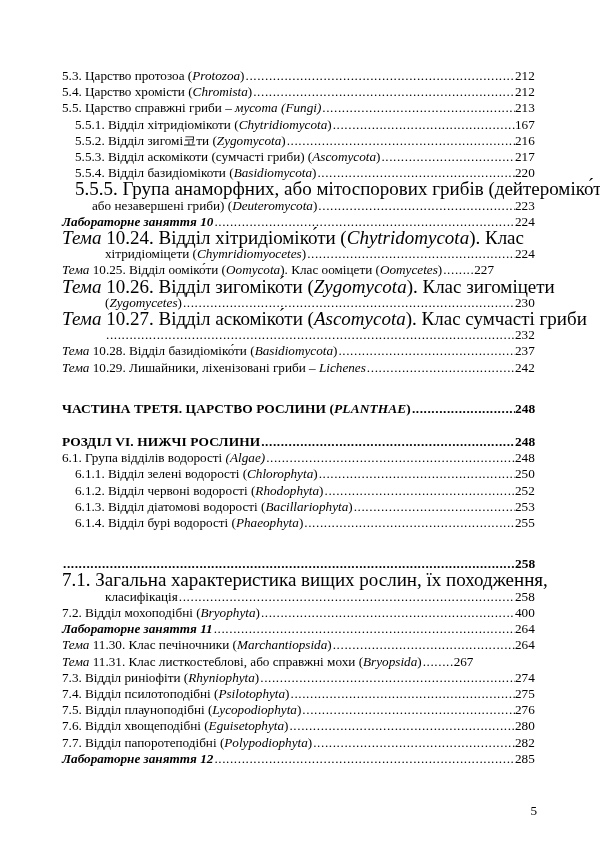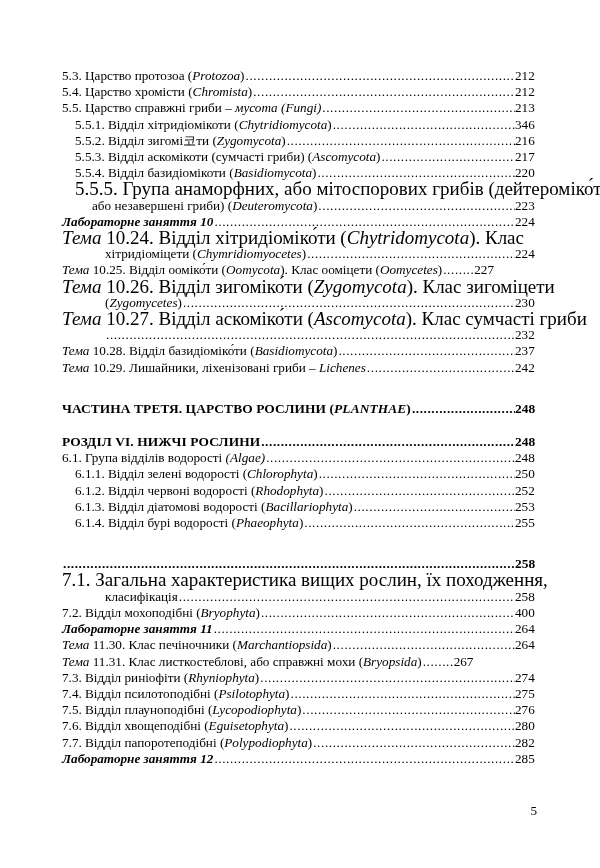--- a/index.html
+++ b/index.html
@@ -114,21 +114,21 @@
         <span class="pg">212</span>
       </div>
       <div class="entry lvl1">
         <span class="txt"><span>5.5. Царство справжні гриби – </span><span class="ital">мусота (Fungi)</span></span>
         <span class="leader"></span>
         <span class="pg">213</span>
       </div>
       <div class="entry lvl2">
         <span class="txt"><span>5.5.1. Відділ хітридіомікоти (</span><span class="ital">Chytridiomycota</span><span>)</span></span>
         <span class="leader"></span>
-        <span class="pg">346</span>
+        <span class="pg">167</span>
       </div>
       <div class="entry lvl2">
         <span class="txt"><span>5.5.2. Відділ зигомі코ти (</span><span class="ital">Zygomycota</span><span>)</span></span>
         <span class="leader"></span>
         <span class="pg">216</span>
       </div>
       <div class="entry lvl2">
         <span class="txt"><span>5.5.3. Відділ аскомікоти (сумчасті гриби) (</span><span class="ital">Ascomycota</span><span>)</span></span>
         <span class="leader"></span>
         <span class="pg">217</span>

